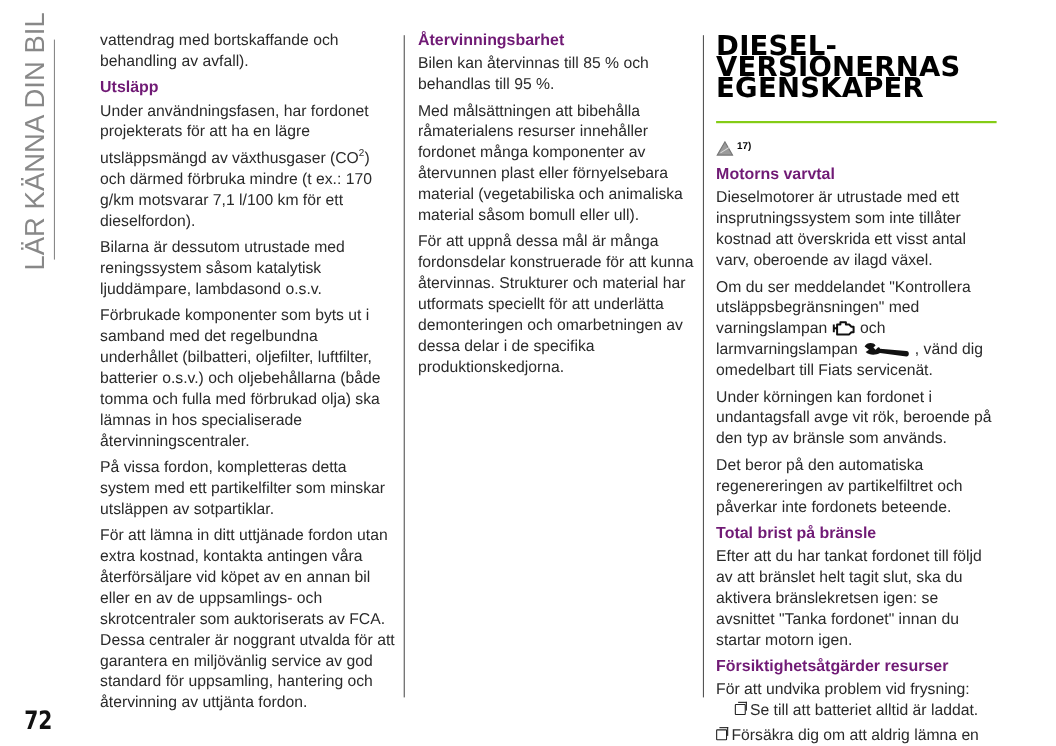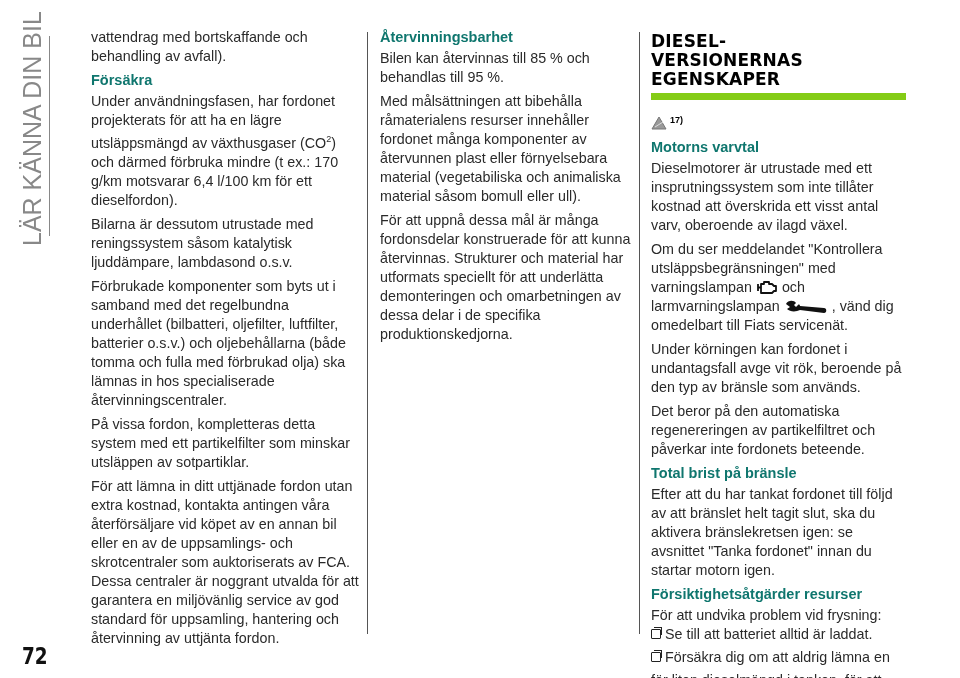--- a/index.html
+++ b/index.html
@@ -5,27 +5,27 @@
   html, body { margin:0; padding:0; }
   body { width:960px; height:678px; background:#ffffff; position:relative; overflow:hidden;
          font-family:"Liberation Sans", sans-serif; color:#222; }
   .side-title { position:absolute; left:12px; top:36px; width:40px; height:210px; }
   .side-title span { position:absolute; left:0; top:0; transform-origin:0 0;
          transform: translate(6px,210px) rotate(-90deg); white-space:nowrap;
          font-size:25px; color:#888; letter-spacing:0px; font-weight:normal; }
   .side-rule { position:absolute; left:49px; top:36px; width:1px; height:200px; background:#888; }
   .col { position:absolute; top:28px; font-size:14.3px; line-height:19px; color:#2a2a2a; }
   .col p { margin:0 0 5px 0; }
-  .col h3 { margin:0 0 2px 0; font-size:14.5px; font-weight:bold; color:#0f766e; line-height:19px; }
+  .col h3 { margin:0 0 2px 0; font-size:14.5px; font-weight:bold; color:#701a75; line-height:19px; }
   .col1 { left:91px; width:270px; }
   .col2 { left:380px; width:255px; }
   .col3 { left:651px; width:255px; top:32px; }
   .divider { position:absolute; width:1px; background:#555; }
-  .big-title { font-size:17px; line-height:19px; font-weight:900; color:#000; letter-spacing:0.2px;
-               font-family:"DejaVu Sans", sans-serif; padding-bottom:4px; border-bottom:7px solid #84cc16; margin-bottom:8px; }
+  .big-title { font-size:25px; line-height:19px; font-weight:900; color:#000; letter-spacing:0.2px;
+               font-family:"DejaVu Sans", sans-serif; padding-bottom:21px; border-bottom:2px solid #84cc16; margin-bottom:8px; }
   .warn-row { display:flex; align-items:flex-end; gap:3px; height:22px; margin-bottom:8px; }
   .warn-row .num { font-size:9px; font-weight:bold; color:#000; }
   .bullet { display:inline-block; width:8px; height:8px; border:1.5px solid #222; border-radius:1px; margin-right:4px; vertical-align:0px; position:relative; }
   .bullet::after { content:""; position:absolute; left:2px; top:-3px; width:7px; height:7px; border-top:1.5px solid #222; border-right:1.5px solid #222; }
   .inl-icon { display:inline-block; vertical-align:-3px; }
   .page-num { position:absolute; left:22px; top:643px; font-size:23px; font-weight:900; color:#111;
               font-family:"DejaVu Sans", sans-serif; transform:scaleX(0.8); transform-origin:0 0; }
   .watermark { position:absolute; right:12px; top:674px; font-size:28px; color:#0f766e; letter-spacing:-0.3px; }
   sup { font-size:9px; }
 </style>
@@ -35,22 +35,22 @@
 <div class="side-title">
   <span>LÄR KÄNNA DIN BIL</span>
 </div>
 <div class="side-rule"></div>
 
 <div class="divider" style="left:367px; top:32px; height:602px;"></div>
 <div class="divider" style="left:639px; top:32px; height:602px;"></div>
 
 <div class="col col1">
   <p>vattendrag med bortskaffande och behandling av avfall).</p>
-  <h3>Försäkra</h3>
-  <p><span>Under användningsfasen, har fordonet projekterats för att ha en lägre utsläppsmängd av växthusgaser (CO</span><sup>2</sup><span>) och därmed förbruka mindre (t ex.: 170 g/km motsvarar 6,4 l/100 km för ett dieselfordon).</span></p>
+  <h3>Utsläpp</h3>
+  <p><span>Under användningsfasen, har fordonet projekterats för att ha en lägre utsläppsmängd av växthusgaser (CO</span><sup>2</sup><span>) och därmed förbruka mindre (t ex.: 170 g/km motsvarar 7,1 l/100 km för ett dieselfordon).</span></p>
   <p>Bilarna är dessutom utrustade med reningssystem såsom katalytisk ljuddämpare, lambdasond o.s.v.</p>
   <p>Förbrukade komponenter som byts ut i samband med det regelbundna underhållet (bilbatteri, oljefilter, luftfilter, batterier o.s.v.) och oljebehållarna (både tomma och fulla med förbrukad olja) ska lämnas in hos specialiserade återvinningscentraler.</p>
   <p>På vissa fordon, kompletteras detta system med ett partikelfilter som minskar utsläppen av sotpartiklar.</p>
   <p>För att lämna in ditt uttjänade fordon utan extra kostnad, kontakta antingen våra återförsäljare vid köpet av en annan bil eller en av de uppsamlings- och skrotcentraler som auktoriserats av FCA. Dessa centraler är noggrant utvalda för att garantera en miljövänlig service av god standard för uppsamling, hantering och återvinning av uttjänta fordon.</p>
 </div>
 
 <div class="col col2">
   <h3>Återvinningsbarhet</h3>
   <p>Bilen kan återvinnas till 85 % och behandlas till 95 %.</p>
   <p>Med målsättningen att bibehålla råmaterialens resurser innehåller fordonet många komponenter av återvunnen plast eller förnyelsebara material (vegetabiliska och animaliska material såsom bomull eller ull).</p>
@@ -82,21 +82,21 @@
       <path d="M2 4 C4 0 10 0 12 3 L10 5 L12 7 L14 5 C15 4 16 5 16 6 L40 8 C43 8 43 13 40 13 L16 10 C12 12 6 12 3 9 L6 7 Z" fill="#111"></path>
     </svg>
     <span>, vänd dig omedelbart till Fiats servicenät.</span>
   </p>
   <p>Under körningen kan fordonet i undantagsfall avge vit rök, beroende på den typ av bränsle som används.</p>
   <p>Det beror på den automatiska regenereringen av partikelfiltret och påverkar inte fordonets beteende.</p>
   <h3>Total brist på bränsle</h3>
   <p>Efter att du har tankat fordonet till följd av att bränslet helt tagit slut, ska du aktivera bränslekretsen igen: se avsnittet "Tanka fordonet" innan du startar motorn igen.</p>
   <h3>Försiktighetsåtgärder resurser</h3>
   <p style="margin-bottom:0">För att undvika problem vid frysning:</p>
-  <div style="line-height:19px;">
+  <div style="line-height:19px;text-align:center;">
     <span class="bullet"></span><span>Se till att batteriet alltid är laddat.</span>
   </div>
   <div style="line-height:23px; margin-top:2px;">
     <span class="bullet"></span><span>Försäkra dig om att aldrig lämna en för liten dieselmängd i tanken, för att undvika kondensbildning längst ner i tanken.</span>
   </div>
 </div>
 
 <div class="page-num">72</div>
 <div class="watermark">carmanualsonline.info</div>
 

